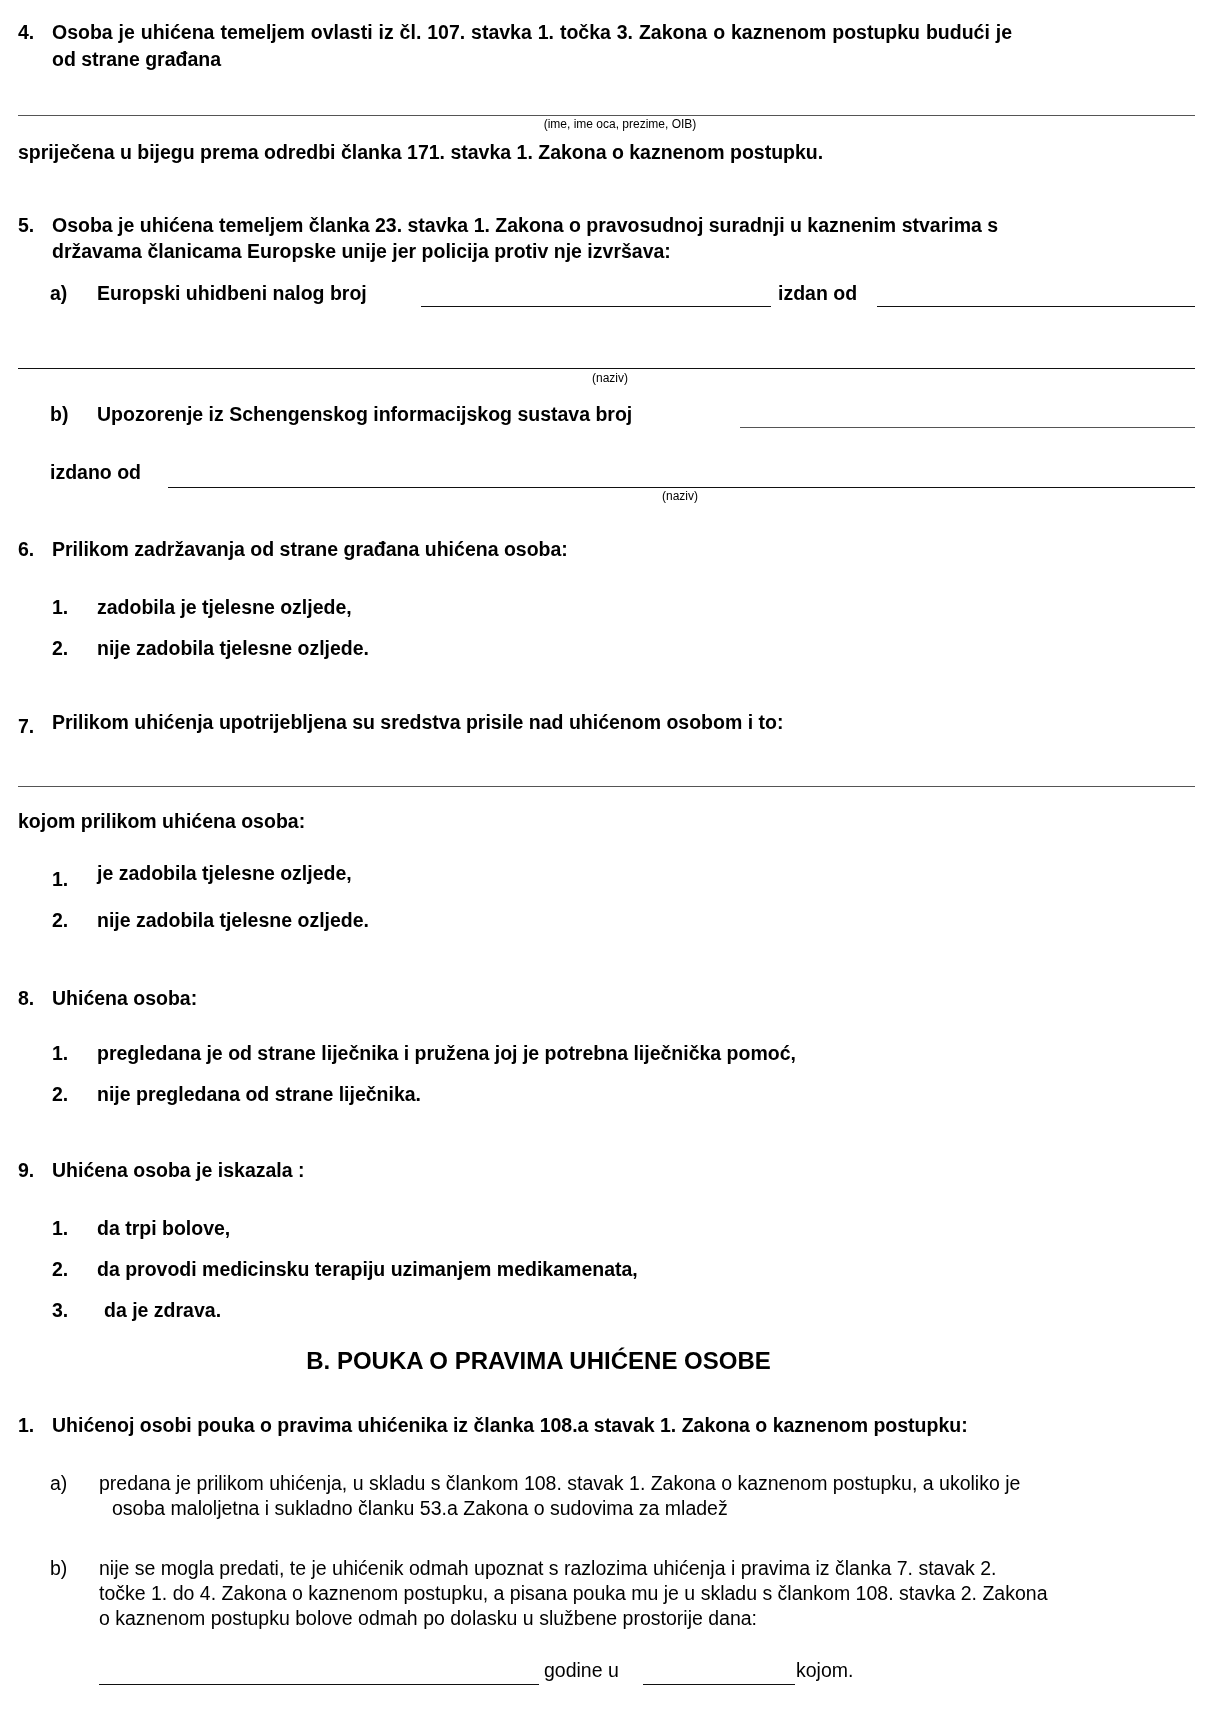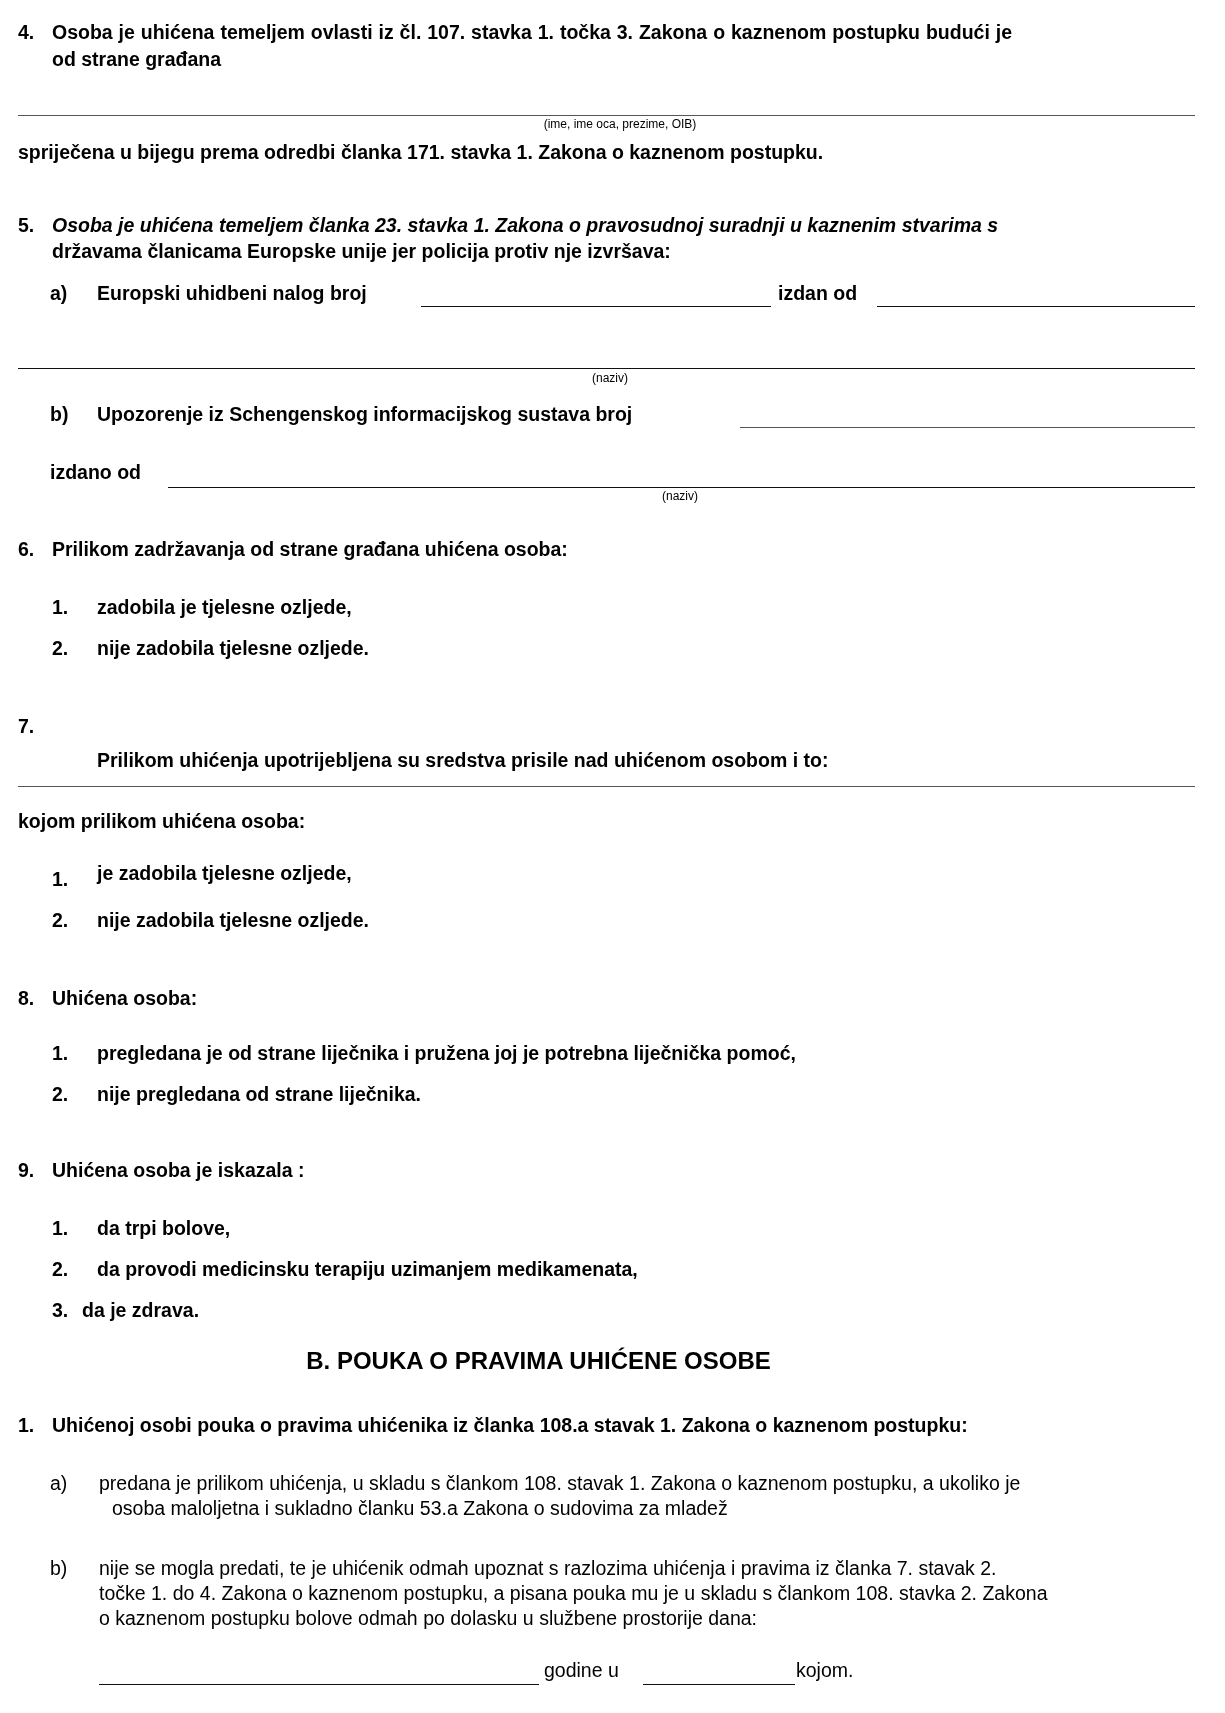--- a/index.html
+++ b/index.html
@@ -21,21 +21,21 @@
 <body>
 
 <span class="abs t b num" style="left:18px;top:19px;">4.</span>
 <span class="abs t b" style="left:52px;top:19px;word-spacing:0.5px;">Osoba je uhićena temeljem ovlasti iz čl. 107.  stavka 1. točka 3. Zakona o kaznenom postupku budući  je</span>
 <span class="abs t b" style="left:52px;top:46px;">od strane građana</span>
 <div class="hline" style="left:18px;top:115px;width:1177px;"></div>
 <div class="cap" style="left:420px;top:117px;width:400px;">(ime, ime oca, prezime, OIB)</div>
 <span class="abs t b" style="left:18px;top:139px;">spriječena u bijegu prema odredbi članka 171. stavka 1. Zakona o kaznenom postupku.</span>
 
 <span class="abs t b num" style="left:18px;top:212px;">5.</span>
-<span class="abs t b" style="left:52px;top:212px;font-style:italic;">Osoba je uhićena temeljem članka 23. stavka 1. Zakona o pravosudnoj suradnji u kaznenim stvarima s</span>
+<span class="abs t b" style="left:52px;top:212px;">Osoba je uhićena temeljem članka 23. stavka 1. Zakona o pravosudnoj suradnji u kaznenim stvarima s</span>
 <span class="abs t b" style="left:52px;top:238px;">državama članicama Europske unije jer policija protiv nje izvršava:</span>
 
 <span class="abs t b" style="left:50px;top:280px;">a)</span>
 <span class="abs t b" style="left:97px;top:280px;">Europski uhidbeni nalog broj</span>
 <div class="hline dark" style="left:421px;top:306px;width:350px;"></div>
 <span class="abs t b" style="left:778px;top:280px;">izdan od</span>
 <div class="hline dark" style="left:877px;top:306px;width:318px;"></div>
 <div class="hline dark" style="left:18px;top:368px;width:1177px;"></div>
 <div class="cap" style="left:500px;top:371px;width:220px;">(naziv)</div>
 
@@ -47,21 +47,21 @@
 <div class="cap" style="left:580px;top:489px;width:200px;">(naziv)</div>
 
 <span class="abs t b num" style="left:18px;top:536px;">6.</span>
 <span class="abs t b" style="left:52px;top:536px;">Prilikom zadržavanja od strane građana uhićena osoba:</span>
 <span class="abs t b" style="left:52px;top:594px;">1.</span>
 <span class="abs t b" style="left:97px;top:594px;">zadobila je tjelesne ozljede,</span>
 <span class="abs t b" style="left:52px;top:635px;">2.</span>
 <span class="abs t b" style="left:97px;top:635px;">nije zadobila tjelesne ozljede.</span>
 
 <span class="abs t b num" style="left:18px;top:713px;">7.</span>
-<span class="abs t b" style="left:52px;top:747px;margin-left:45px;">Prilikom uhićenja upotrijebljena su sredstva prisile nad uhićenom osobom i to:</span>
+<span class="abs t b" style="left:52px;top:709px;">Prilikom uhićenja upotrijebljena su sredstva prisile nad uhićenom osobom i to:</span>
 <div class="hline" style="left:18px;top:786px;width:1177px;"></div>
 <span class="abs t b" style="left:18px;top:808px;">kojom prilikom uhićena osoba:</span>
 <span class="abs t b" style="left:52px;top:866px;">1.</span>
 <span class="abs t b" style="left:97px;top:860px;">je zadobila tjelesne ozljede,</span>
 <span class="abs t b" style="left:52px;top:907px;">2.</span>
 <span class="abs t b" style="left:97px;top:907px;">nije zadobila tjelesne ozljede.</span>
 
 <span class="abs t b num" style="left:18px;top:985px;">8.</span>
 <span class="abs t b" style="left:52px;top:985px;">Uhićena osoba:</span>
 <span class="abs t b" style="left:52px;top:1040px;">1.</span>
@@ -69,21 +69,21 @@
 <span class="abs t b" style="left:52px;top:1081px;">2.</span>
 <span class="abs t b" style="left:97px;top:1081px;">nije pregledana od strane liječnika.</span>
 
 <span class="abs t b num" style="left:18px;top:1157px;">9.</span>
 <span class="abs t b" style="left:52px;top:1157px;">Uhićena osoba je iskazala :</span>
 <span class="abs t b" style="left:52px;top:1215px;">1.</span>
 <span class="abs t b" style="left:97px;top:1215px;">da trpi bolove,</span>
 <span class="abs t b" style="left:52px;top:1256px;">2.</span>
 <span class="abs t b" style="left:97px;top:1256px;">da provodi medicinsku terapiju uzimanjem medikamenata,</span>
 <span class="abs t b" style="left:52px;top:1297px;">3.</span>
-<span class="abs t b" style="left:82px;top:1297px;">da je zdrava.</span>
+<span class="abs t b" style="left:104px;top:1297px;">da je zdrava.</span>
 
 <div class="heading" style="top:1347px;">B. POUKA O PRAVIMA UHIĆENE OSOBE</div>
 
 <span class="abs t b num" style="left:18px;top:1412px;">1.</span>
 <span class="abs t b" style="left:52px;top:1412px;">Uhićenoj osobi pouka o pravima uhićenika iz članka 108.a stavak 1. Zakona o kaznenom postupku:</span>
 
 <span class="abs tn" style="left:50px;top:1471px;">a)</span>
 <span class="abs tn" style="left:99px;top:1471px;">predana je prilikom uhićenja, u skladu s člankom 108. stavak 1. Zakona o kaznenom postupku, a ukoliko je</span>
 <span class="abs tn" style="left:99px;top:1496px;margin-left:13px;">osoba maloljetna i sukladno članku 53.a Zakona o sudovima za mladež</span>
 

